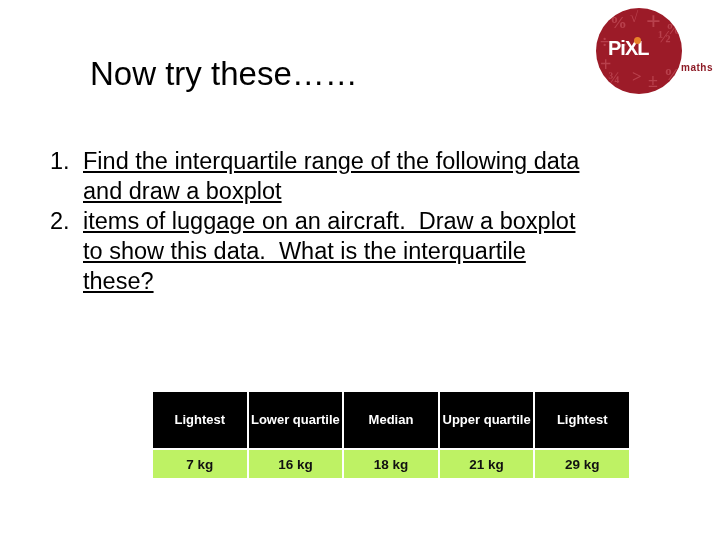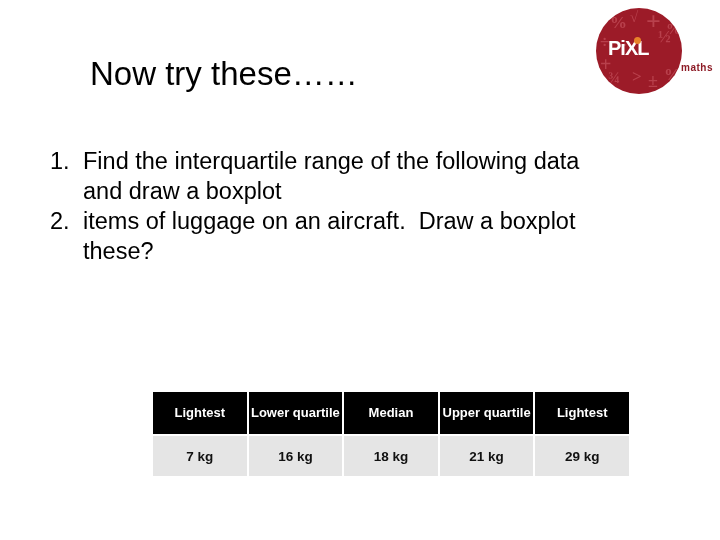--- a/index.html
+++ b/index.html
@@ -100,21 +100,21 @@
     align-items: flex-start;
   }
   .li-num {
     width: 33px;
     flex: 0 0 33px;
     text-align: left;
   }
   .li-text {
     flex: 1 1 auto;
   }
-  .li-line { display: block; white-space: pre; }
+  .li-line { display: block; white-space: pre; text-decoration: underline; }
 
   #data-row {
     margin: 2px 0 4px 0;
     padding-left: 100px;
     font-size: 23.5px;
     white-space: pre;
     line-height: 30px;
   }
 
   
@@ -128,29 +128,29 @@
     table-layout: fixed;
   }
   #summary-table th {
     background: #000000;
     color: #ffffff;
     font-size: 13px;
     font-weight: bold;
     height: 42px;
     vertical-align: middle;
     text-align: center;
-    padding: 0 2px;
+    padding: 7px 2px;
     line-height: 16px;
   }
   #summary-table td {
-    background: #e5e5e5;
+    background: #bef264;
     color: #111111;
     font-size: 13.5px;
     font-weight: bold;
-    height: 40px;
+    height: 28px;
     vertical-align: middle;
     text-align: center;
     padding: 0 2px;
   }
 </style>
 </head>
 <body>
 
 <div id="logo">
   <div id="logo-circle">
@@ -182,20 +182,21 @@
       <span class="li-line">Find the interquartile range of the following data</span>
       <span class="li-line">and draw a boxplot</span>
     </div>
   </div>
 
 
   <div class="li-row">
     <div class="li-num">2.</div>
     <div class="li-text">
       <span class="li-line">items of luggage on an aircraft.  Draw a boxplot</span>
+      <span class="li-line">to show this data.  What is the interquartile</span>
       <span class="li-line">these?</span>
     </div>
   </div>
 
 </div>
 
 <table id="summary-table">
   <thead>
     <tr>
       <th>Lightest</th>

